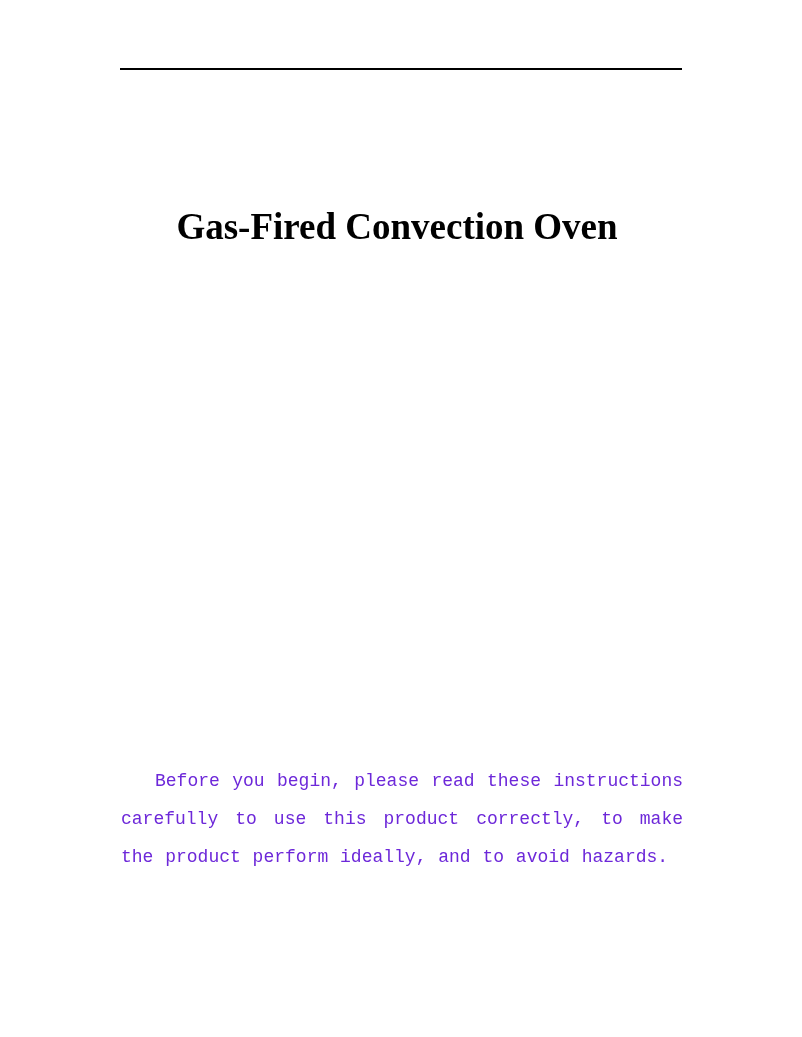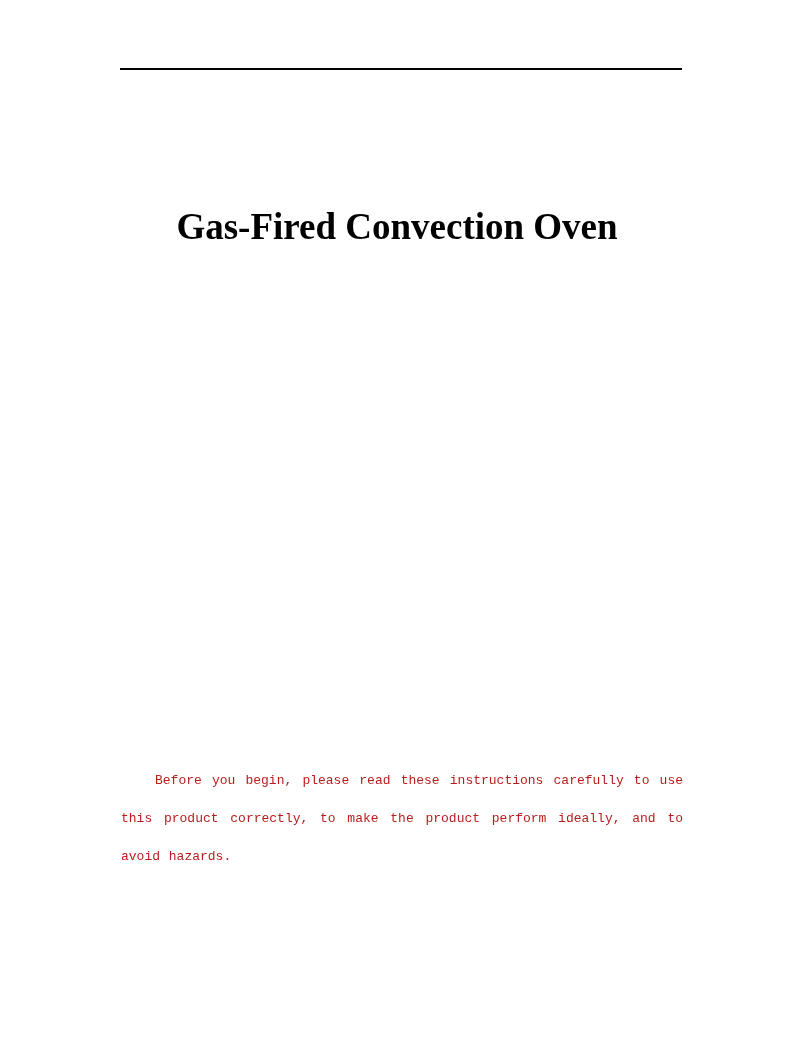--- a/index.html
+++ b/index.html
@@ -50,26 +50,26 @@
     color: #000000;
   }
   .intro-block {
     position: absolute;
     left: 121px;
     top: 762px;
     width: 562px;
   }
   .intro-paragraph {
     font-family: "Liberation Mono", monospace;
-    font-size: 13px;
+    font-size: 18px;
     line-height: 38px;
     text-align: justify;
     text-indent: 34px;
     margin: 0;
-    color: #b91c1c;
+    color: #6d28d9;
     word-spacing: 1px;
   }
 </style>
 </head>
 <body>
 
 <div class="page">
 
   <div class="header-rule"></div>
 

